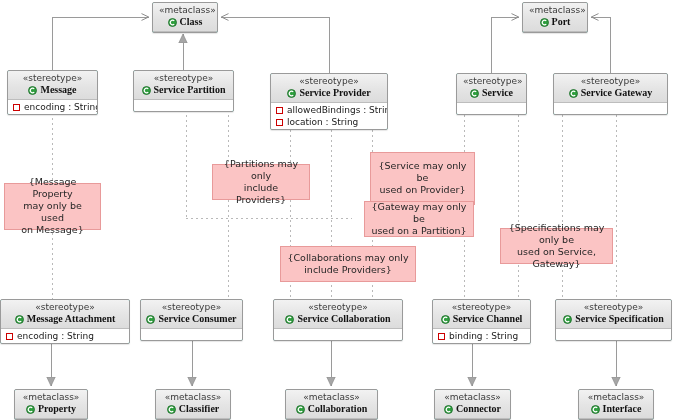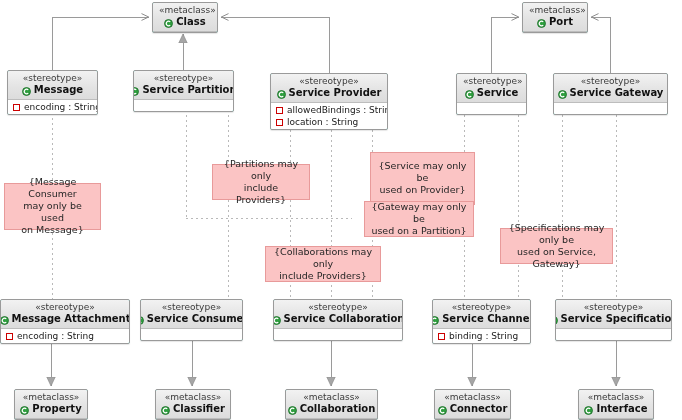--- a/index.html
+++ b/index.html
@@ -32,21 +32,21 @@
     color:#3a3a3a;
     line-height:11px;
     white-space:nowrap;
   }
   .name-line{
     font-size:10px;
     font-weight:bold;
     color:#111111;
     line-height:12px;
     white-space:nowrap;
-    display:flex;align-items:flex-end;justify-content:center;gap:3px;
+    display:flex;align-items:center;justify-content:center;gap:3px;font-family:Liberation Serif, serif;
   }
   .cls-icon{
     display:inline-block;width:9px;height:9px;flex:0 0 9px;
     position:relative;
   }
   .cls-icon svg{display:block;}
   .uml-attrs{
     background:#ffffff;
     padding:1px 0 1px 0;
     min-height:8px;
@@ -446,21 +446,21 @@
         <span>Service Specification</span>
       </div>
     </div>
     <div class="uml-attrs">
         <div class="uml-empty"></div>
       </div>
   </div>
 
   <div class="note" style="left:4px;top:183px;width:97px;height:47px;">
     <div class="corner-tri"></div>
-    <span class="note-text">{Message Consumer
+    <span class="note-text">{Message Property
 may only be used
 on Message}</span>
   </div>
 
   <div class="note" style="left:212px;top:164px;width:98px;height:36px;">
     <div class="corner-tri"></div>
     <span class="note-text">{Partitions may only
 include Providers}</span>
   </div>
 
@@ -469,21 +469,21 @@
     <span class="note-text">{Service may only be
 used on Provider}</span>
   </div>
 
   <div class="note" style="left:364px;top:201px;width:110px;height:36px;">
     <div class="corner-tri"></div>
     <span class="note-text">{Gateway may only be
 used on a Partition}</span>
   </div>
 
-  <div class="note" style="left:265px;top:246px;width:116px;height:36px;align-items:center;">
+  <div class="note" style="left:280px;top:246px;width:136px;height:36px;align-items:center;">
     <div class="corner-tri"></div>
     <span class="note-text">{Collaborations may only
 include Providers}</span>
   </div>
 
   <div class="note" style="left:500px;top:228px;width:113px;height:36px;">
     <div class="corner-tri"></div>
     <span class="note-text">{Specifications may only be
 used on Service, Gateway}</span>
   </div>

